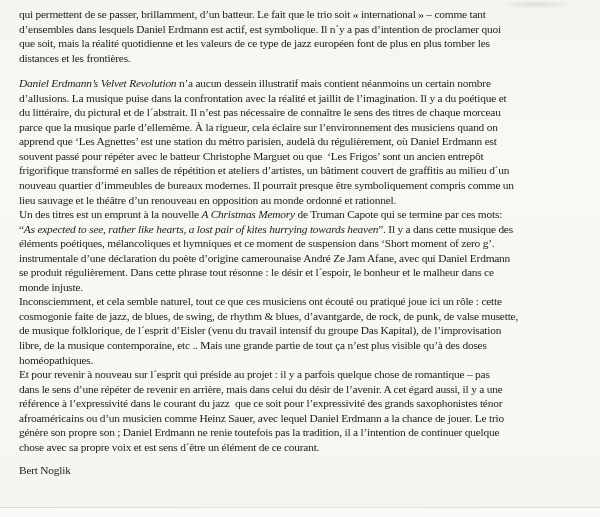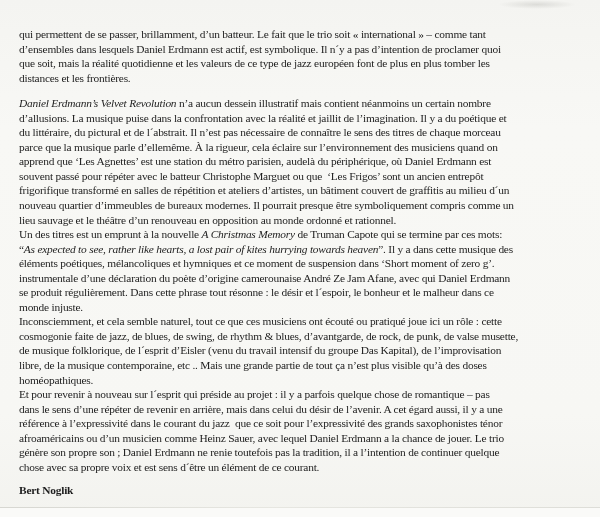--- a/index.html
+++ b/index.html
@@ -9,27 +9,26 @@
     background: linear-gradient(180deg, #f4f4f1 0%, #f8f8f5 25%, #f7f7f4 80%, #f3f3ef 100%);
   }
   .page {
     position: absolute; inset: 0;
     padding: 7px 6px 0 19px;
     font-family: "Liberation Serif", "DejaVu Serif", serif;
     font-size: 11.4px;
     line-height: 14.55px;
     letter-spacing: -0.22px;
     color: #1d1d1d;
-    margin-top: 20px;
   }
   .paragraph { margin: 0; }
   .gap-before { margin-top: 11px; }
   .line { white-space: pre; }
   em { font-style: italic; }
-  .signature { margin-top: 9px; font-weight: bold; }
+  .signature { margin-top: 9px; }
   .scan-edge-line {
     position: absolute; left: 0; right: 0; bottom: 9px; height: 1px;
     background: linear-gradient(90deg, #cdcdc7, #e2e2dc 45%, #d6d6d0);
     opacity: 0.75;
   }
   .scan-bottom-strip {
     position: absolute; left: 0; right: 0; bottom: 0; height: 9px;
     background: #fafaf8;
   }
   .scan-smudge {
@@ -47,21 +46,21 @@
         <div class="line"><span>qui permettent de se passer, brillamment, d’un batteur. Le fait que le trio soit « international » – comme tant</span></div>
         <div class="line"><span>d’ensembles dans lesquels Daniel Erdmann est actif, est symbolique. Il n´y a pas d’intention de proclamer quoi</span></div>
         <div class="line"><span>que soit, mais la réalité quotidienne et les valeurs de ce type de jazz européen font de plus en plus tomber les</span></div>
         <div class="line"><span>distances et les frontières.</span></div>
       </div>
       <div class="paragraph gap-before">
         <div class="line"><em>Daniel Erdmann’s Velvet Revolution</em><span> n’a aucun dessein illustratif mais contient néanmoins un certain nombre</span></div>
         <div class="line"><span>d’allusions. La musique puise dans la confrontation avec la réalité et jaillit de l’imagination. Il y a du poétique et</span></div>
         <div class="line"><span>du littéraire, du pictural et de l´abstrait. Il n’est pas nécessaire de connaître le sens des titres de chaque morceau</span></div>
         <div class="line"><span>parce que la musique parle d’ellemême. À la rigueur, cela éclaire sur l’environnement des musiciens quand on</span></div>
-        <div class="line"><span>apprend que ‘Les Agnettes’ est une station du métro parisien, audelà du périphérique, où Daniel Erdmann est</span></div>
+        <div class="line"><span>apprend que ‘Les Agnettes’ est une station du métro parisien, audelà du régulièrement, où Daniel Erdmann est</span></div>
         <div class="line"><span>souvent passé pour répéter avec le batteur Christophe Marguet ou que  ‘Les Frigos’ sont un ancien entrepôt</span></div>
         <div class="line"><span>frigorifique transformé en salles de répétition et ateliers d’artistes, un bâtiment couvert de graffitis au milieu d´un</span></div>
         <div class="line"><span>nouveau quartier d’immeubles de bureaux modernes. Il pourrait presque être symboliquement compris comme un</span></div>
         <div class="line"><span>lieu sauvage et le théâtre d’un renouveau en opposition au monde ordonné et rationnel.</span></div>
       </div>
       <div class="paragraph">
         <div class="line"><span>Un des titres est un emprunt à la nouvelle </span><em>A Christmas Memory</em><span> de Truman Capote qui se termine par ces mots:</span></div>
         <div class="line"><span>“</span><em>As expected to see, rather like hearts, a lost pair of kites hurrying towards heaven</em><span>”. Il y a dans cette musique des</span></div>
         <div class="line"><span>éléments poétiques, mélancoliques et hymniques et ce moment de suspension dans ‘Short moment of zero g’.</span></div>
       </div>

